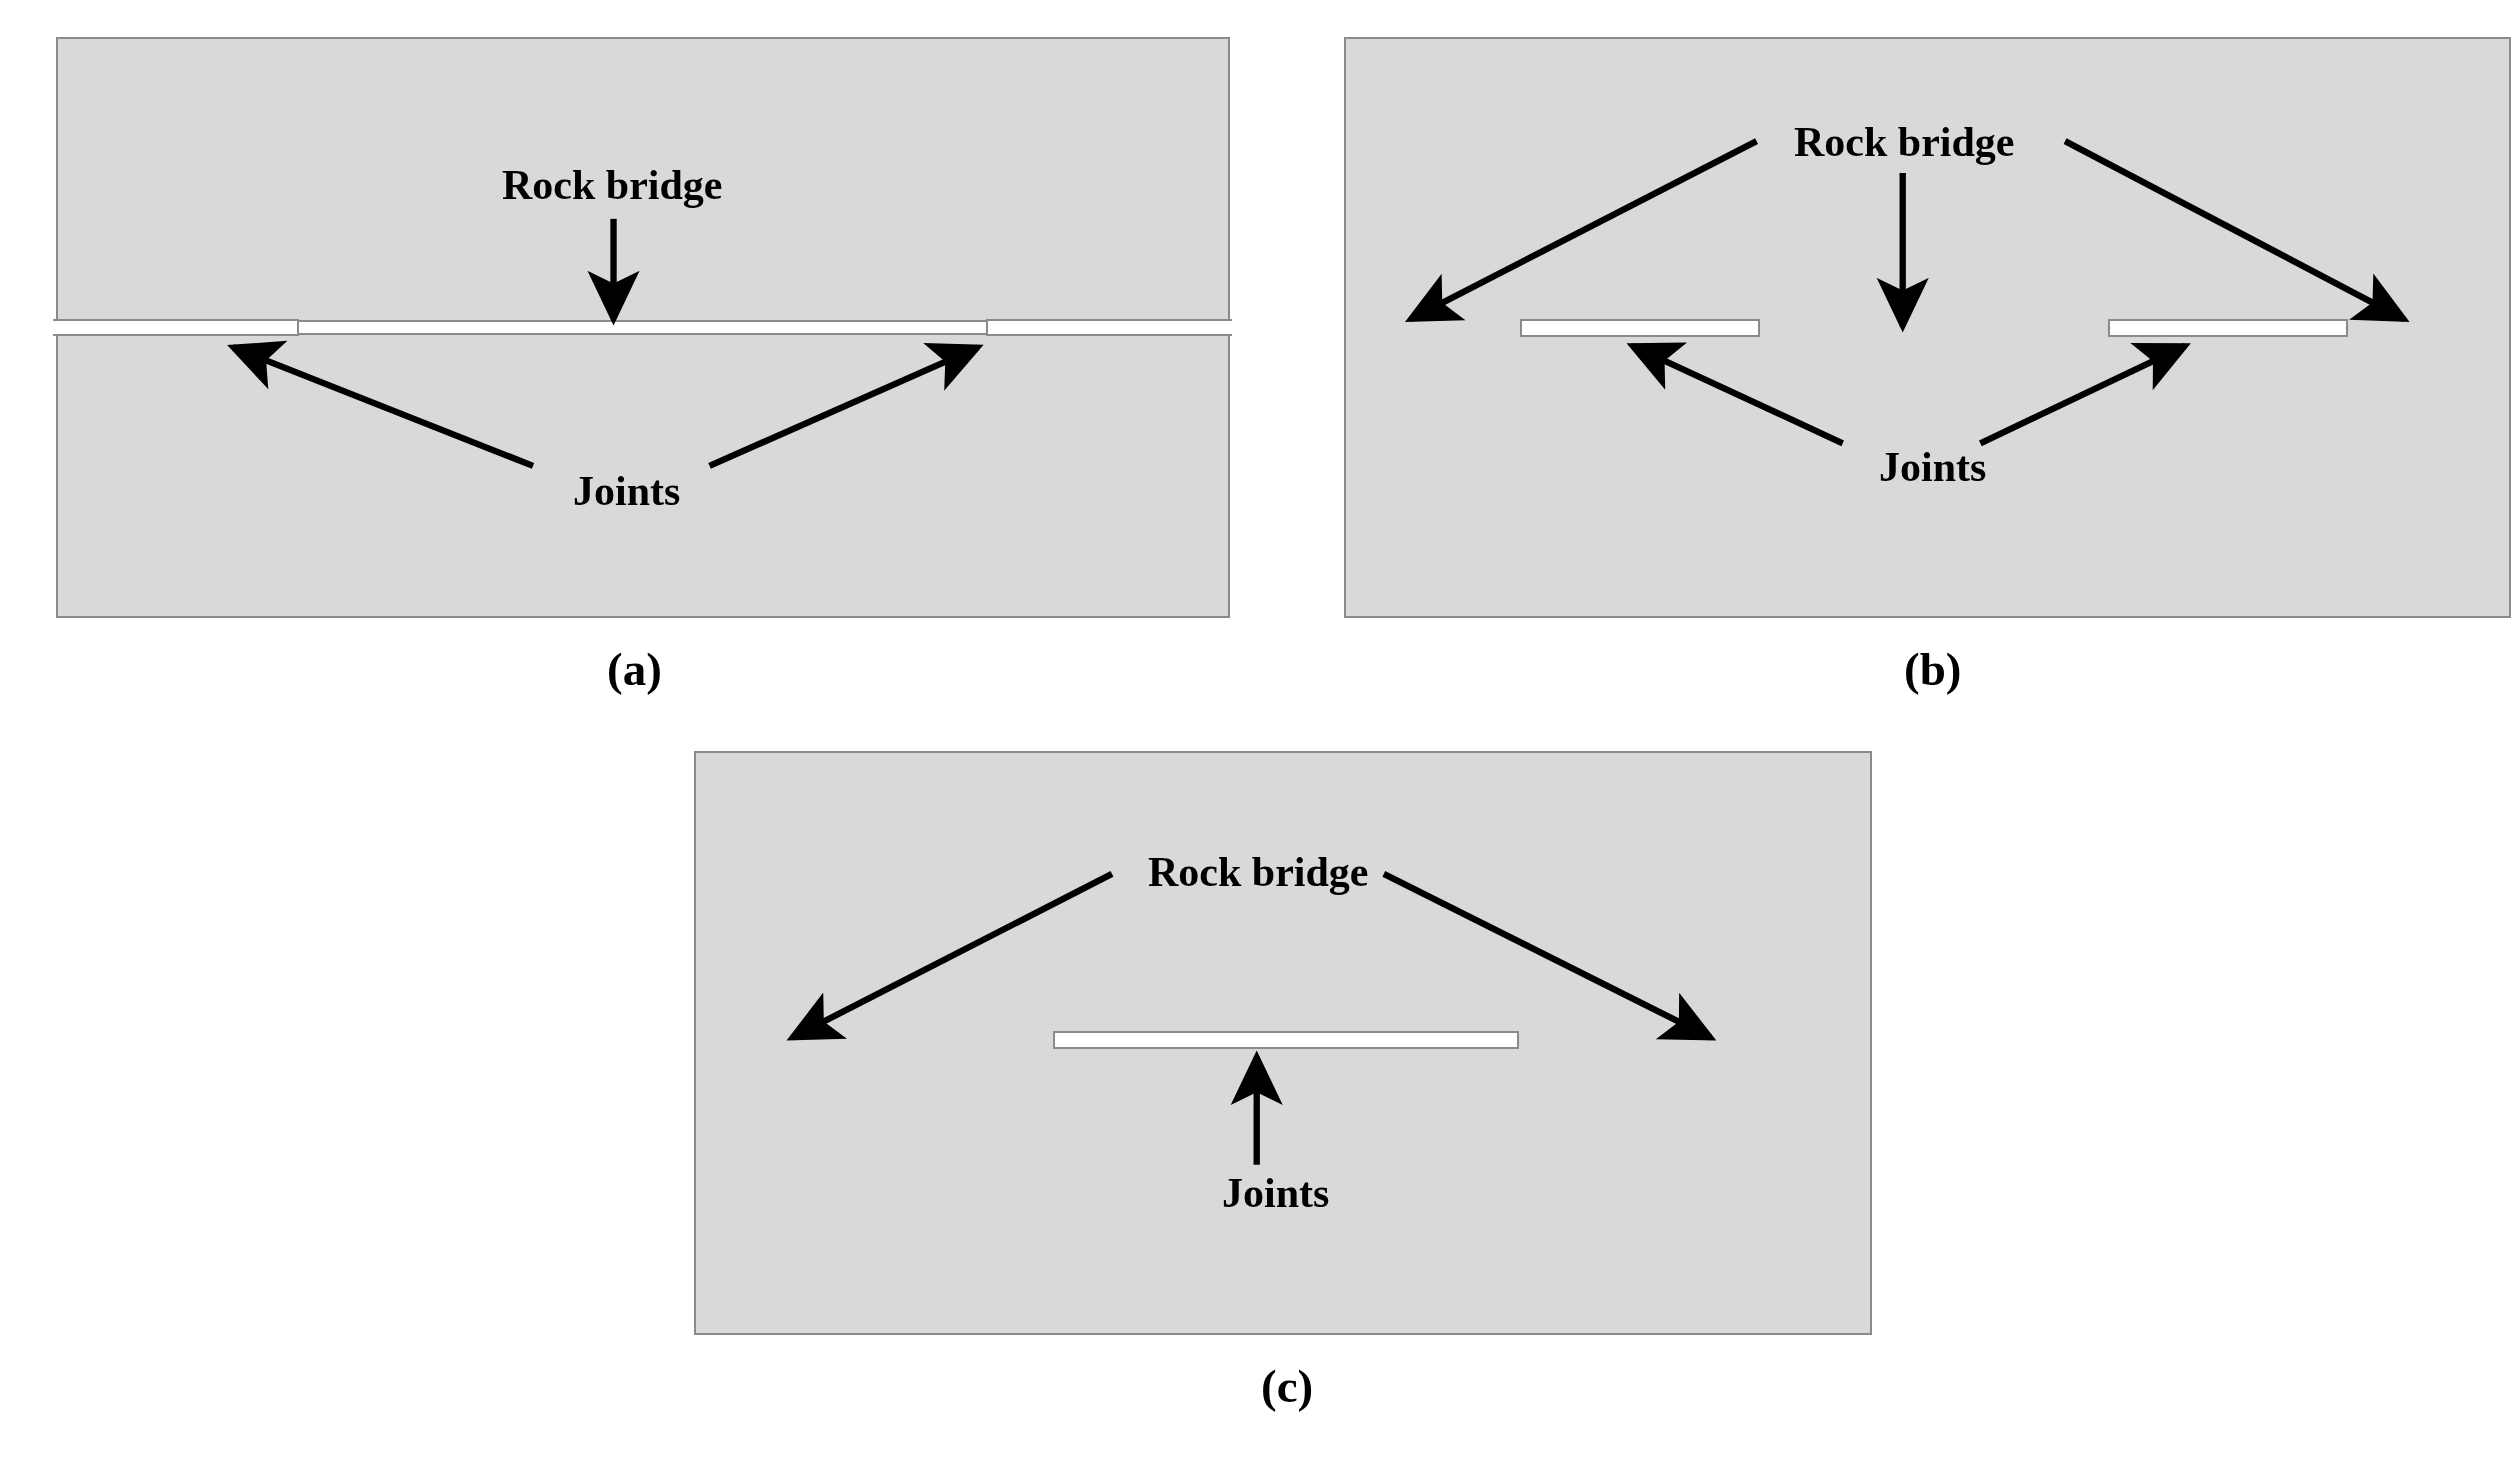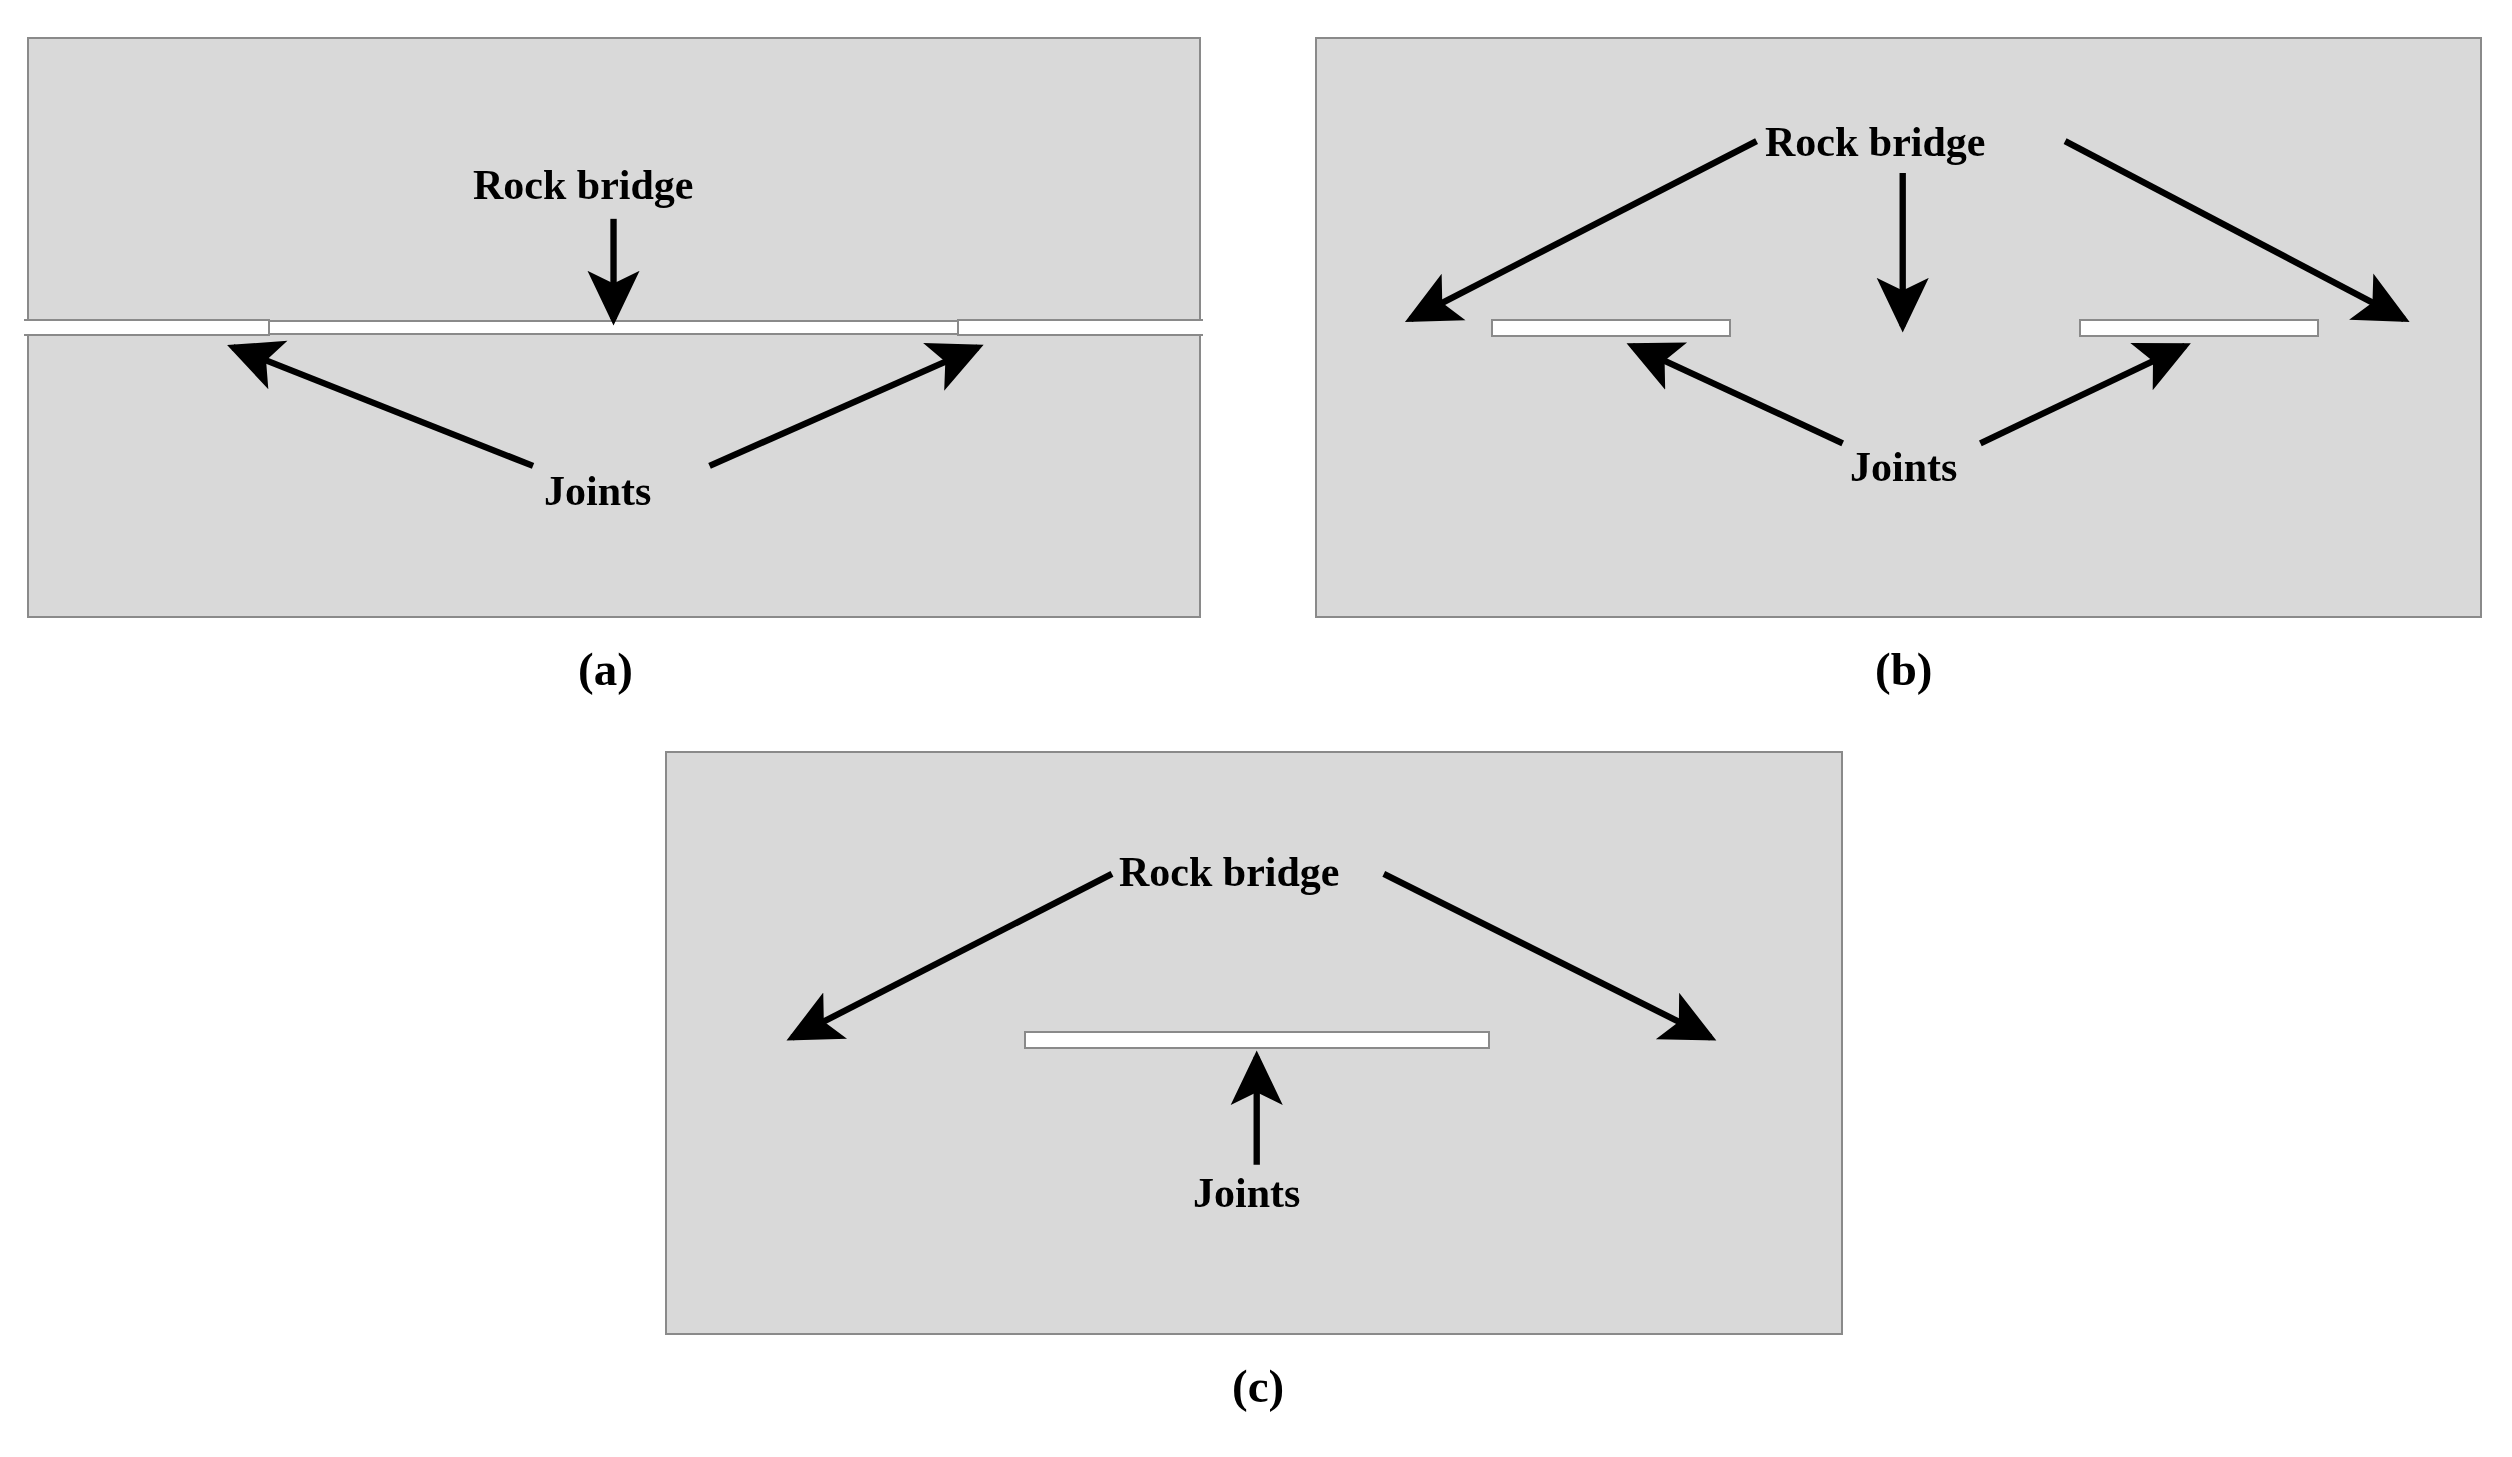--- a/index.html
+++ b/index.html
@@ -10,20 +10,21 @@
   body {
     width: 2512px;
     height: 1457px;
     position: relative;
     font-family: "Liberation Serif", "DejaVu Serif", serif;
     overflow: hidden;
   }
   .figure-root {
     position: absolute;
     inset: 0;
+    padding-left: 29px;
   }
   
   .panel {
     position: absolute;
     box-sizing: border-box;
   }
   .rock-block {
     position: absolute;
     box-sizing: border-box;
     background: #d9d9d9;

